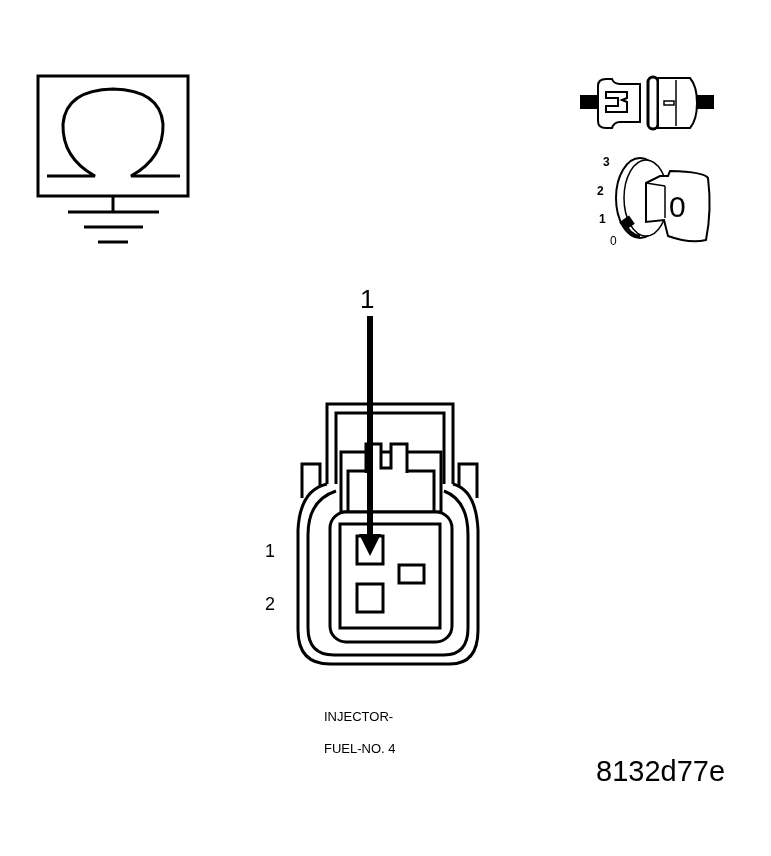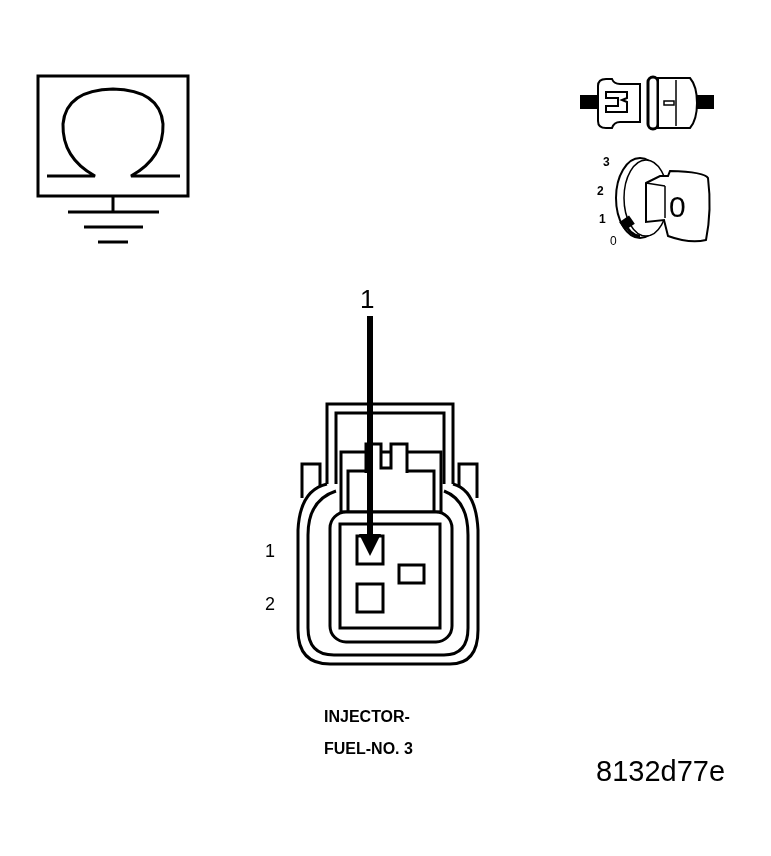--- a/index.html
+++ b/index.html
@@ -3,21 +3,21 @@
 <meta charset="utf-8">
 <style>
   html, body { margin: 0; padding: 0; background: #ffffff; }
   body { width: 771px; height: 856px; position: relative; overflow: hidden;
          font-family: "Liberation Sans", sans-serif; color: #000; }
   .abs { position: absolute; }
   svg { position: absolute; overflow: visible; }
   .lbl { position: absolute; font-family: "Liberation Sans", sans-serif; }
   .callout { font-size: 26px; }
   .pin { font-size: 18px; }
-  .title { font-size: 16px; font-weight: bold; line-height: 32px; }
+  .title { font-size: 13px; font-weight: normal; line-height: 32px; }
   .code { font-size: 29px; }
   .pos { font-size: 12px; font-weight: bold; }
   .key0 { font-size: 30px; }
 </style>
 </head>
 <body>
 
 <div class="abs" style="left:0;top:0;width:771px;height:856px;pointer-events:none;">
   <svg width="771" height="856">
     <rect x="38" y="76" width="150" height="120" fill="none" stroke="#000" stroke-width="3"></rect>
@@ -85,16 +85,16 @@
     <line x1="370" y1="316" x2="370" y2="540" stroke="#000" stroke-width="6"></line>
     <polygon points="359,534 381,534 370,556" fill="#000"></polygon>
   </svg>
   <span class="lbl callout" style="left:360px;top:284px;">1</span>
   <span class="lbl pin" style="left:265px;top:541px;">1</span>
   <span class="lbl pin" style="left:265px;top:594px;">2</span>
 </div>
 
 <div class="lbl title" style="left:324px;top:701px;">
   <div>INJECTOR-</div>
-  <div>FUEL-NO. 3</div>
+  <div>FUEL-NO. 4</div>
 </div>
 
 <div class="lbl code" style="left:596px;top:755px;">8132d77e</div>
 
 </body></html>

